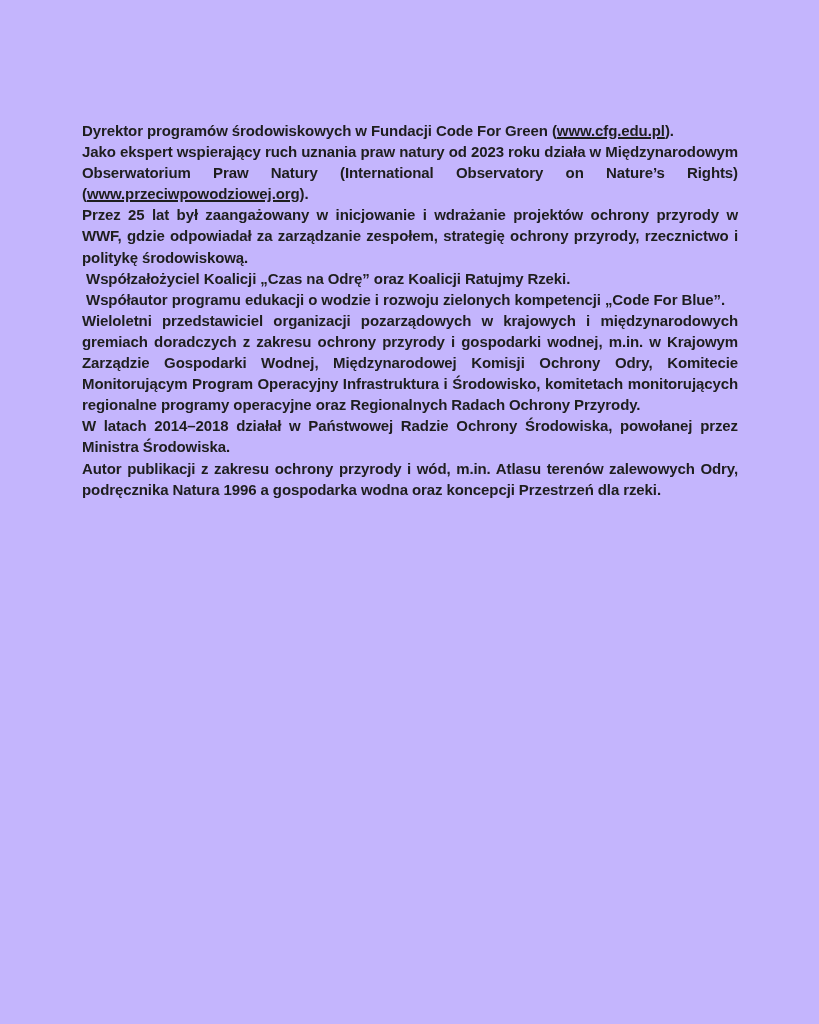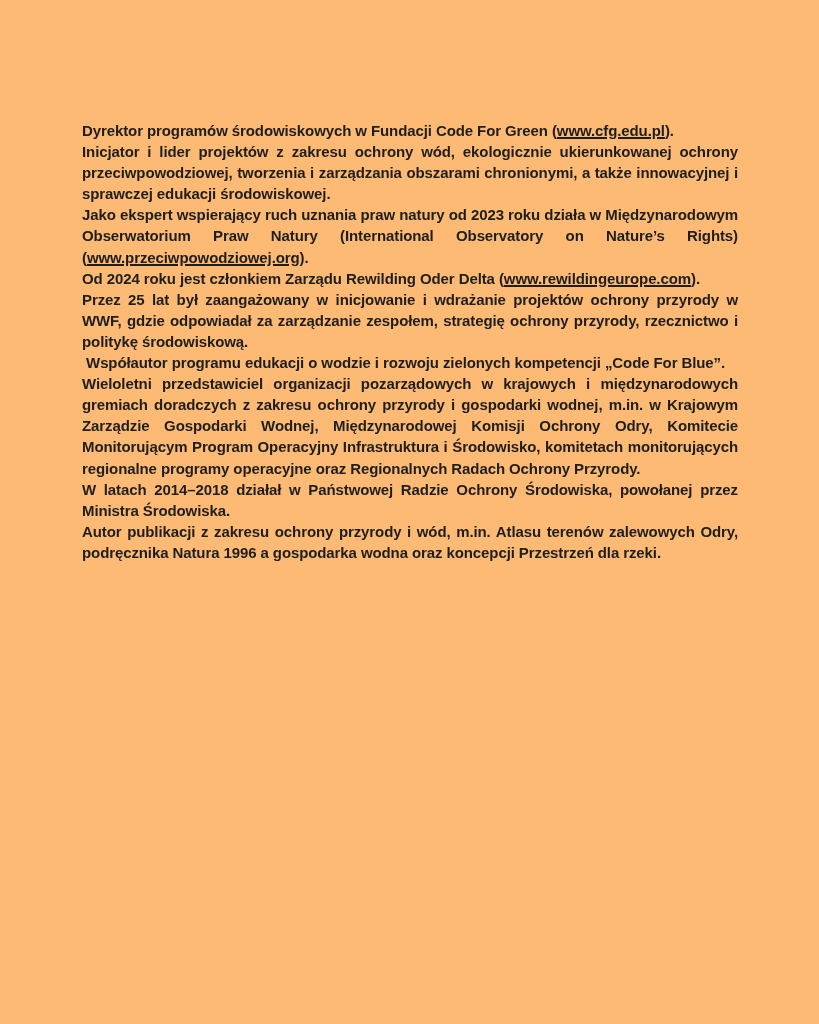--- a/index.html
+++ b/index.html
@@ -10,21 +10,21 @@
   body {
     width: 819px;
     height: 1024px;
     overflow: hidden;
   }
   .page {
     box-sizing: border-box;
     width: 819px;
     height: 1024px;
     padding: 120px 81px 0 82px;
-    background: #fdba74;
+    background: #c4b5fd;
   }
   .bio-text p {
     margin: 0;
     padding: 0;
     font-family: "Liberation Sans", sans-serif;
     font-weight: 700;
     font-size: 15px;
     line-height: 21.1px;
     letter-spacing: -0.1px;
     color: #1e1e1e;
@@ -37,22 +37,21 @@
     color: #1e1e1e;
     cursor: pointer;
   }
 </style>
 </head>
 <body>
 
 <div class="page">
   <div class="bio-text">
       <p><span>Dyrektor programów środowiskowych w Fundacji Code For Green (</span><span class="link">www.cfg.edu.pl</span><span>).</span></p>
-      <p><span>Inicjator i lider projektów z zakresu ochrony wód, ekologicznie ukierunkowanej ochrony przeciwpowodziowej, tworzenia i zarządzania obszarami chronionymi, a także innowacyjnej i sprawczej edukacji środowiskowej.</span></p>
       <p><span>Jako ekspert wspierający ruch uznania praw natury od 2023 roku działa w Międzynarodowym Obserwatorium Praw Natury (International Observatory on Nature’s Rights) (</span><span class="link">www.przeciwpowodziowej.org</span><span>).</span></p>
-      <p><span>Od 2024 roku jest członkiem Zarządu Rewilding Oder Delta (</span><span class="link">www.rewildingeurope.com</span><span>).</span></p>
       <p><span>Przez 25 lat był zaangażowany w inicjowanie i wdrażanie projektów ochrony przyrody w WWF, gdzie odpowiadał za zarządzanie zespołem, strategię ochrony przyrody, rzecznictwo i politykę środowiskową.</span></p>
+      <p><span>&nbsp;Współzałożyciel Koalicji „Czas na Odrę” oraz Koalicji Ratujmy Rzeki.</span></p>
       <p><span>&nbsp;Współautor programu edukacji o wodzie i rozwoju zielonych kompetencji „Code For Blue”.</span></p>
       <p><span>Wieloletni przedstawiciel organizacji pozarządowych w krajowych i międzynarodowych gremiach doradczych z zakresu ochrony przyrody i gospodarki wodnej, m.in. w Krajowym Zarządzie Gospodarki Wodnej, Międzynarodowej Komisji Ochrony Odry, Komitecie Monitorującym Program Operacyjny Infrastruktura i Środowisko, komitetach monitorujących regionalne programy operacyjne oraz Regionalnych Radach Ochrony Przyrody.</span></p>
       <p><span>W latach 2014–2018 działał w Państwowej Radzie Ochrony Środowiska, powołanej przez Ministra Środowiska.</span></p>
       <p><span>Autor publikacji z zakresu ochrony przyrody i wód, m.in. Atlasu terenów zalewowych Odry, podręcznika Natura 1996 a gospodarka wodna oraz koncepcji Przestrzeń dla rzeki.</span></p>
     </div>
 </div>
 
 </body></html>

